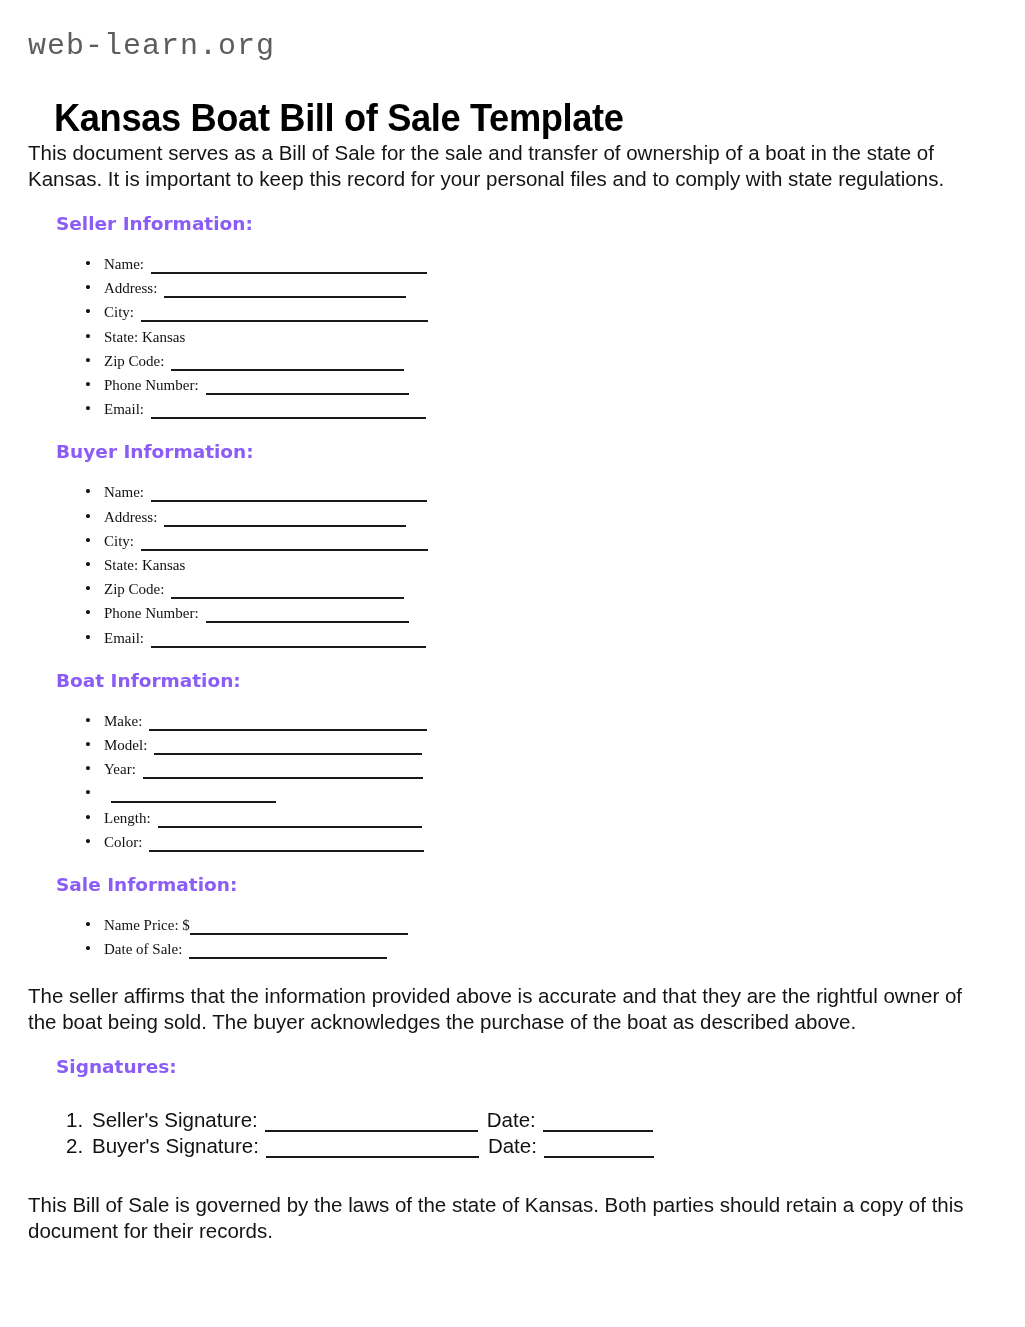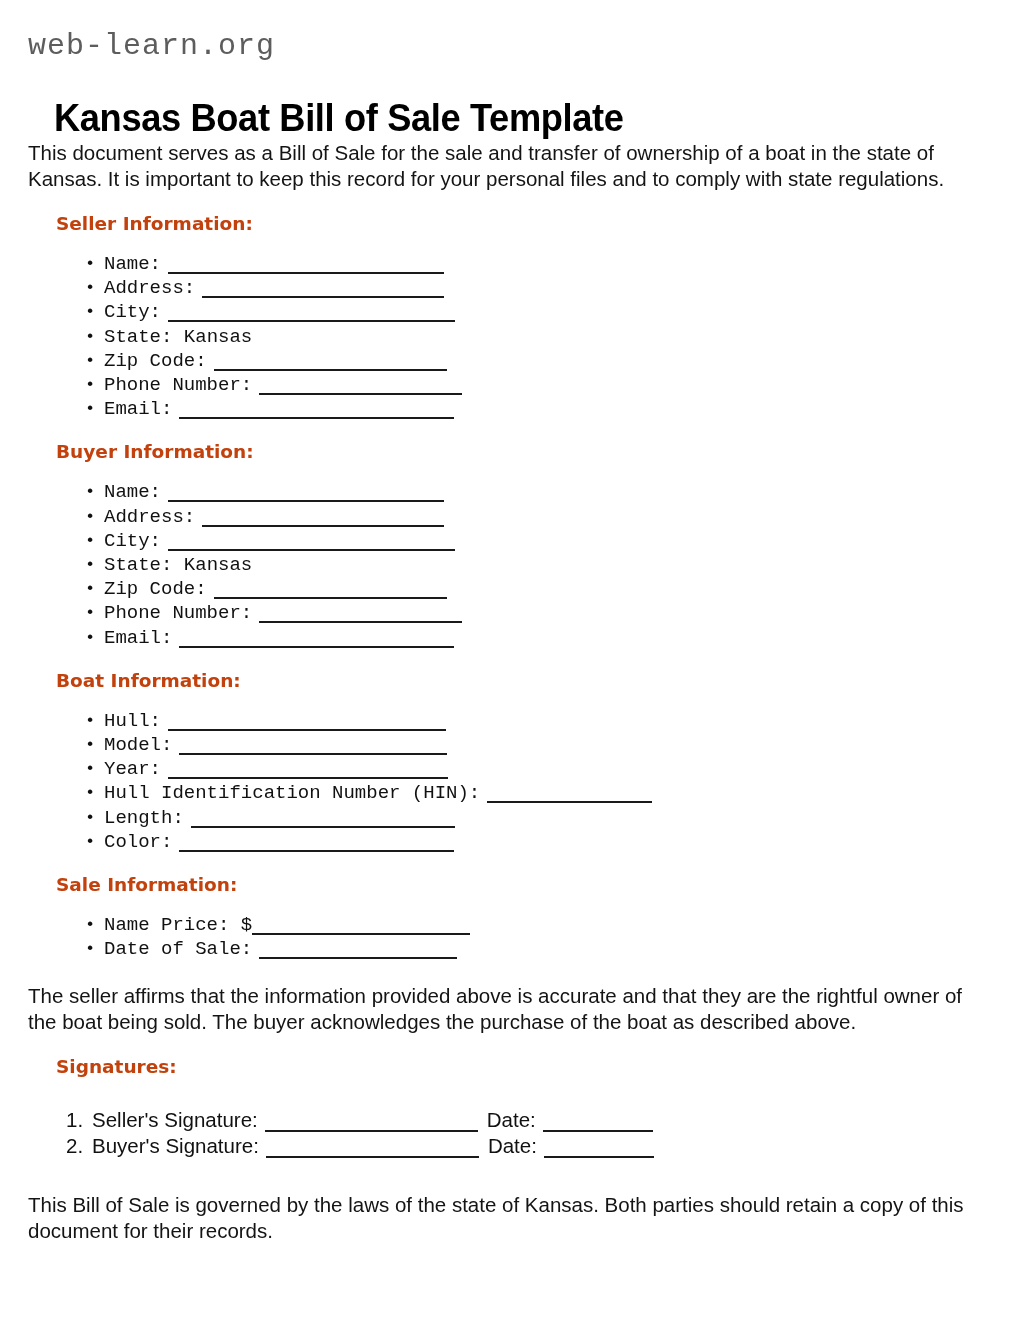--- a/index.html
+++ b/index.html
@@ -61,31 +61,31 @@
     line-height: 25.5px;
     color: #141414;
   }
   h3.section-heading {
     margin: 0;
     padding: 0 0 0 56px;
     font-family: "DejaVu Sans", sans-serif;
     font-weight: bold;
     font-size: 18.5px;
     line-height: 22px;
-    color: #c2410c;
+    color: #8b5cf6;
   }
   ul.field-list {
     margin: 0;
     padding: 0 0 0 104px;
     list-style: none;
   }
   ul.field-list > li {
     position: relative;
-    font-family: Liberation Mono, monospace;
-    font-size: 19px;
+    font-family: Liberation Serif, serif;
+    font-size: 15px;
     line-height: 24.2px;
     color: #111111;
     white-space: nowrap;
   }
   ul.field-list > li::before {
     content: "\2022";
     position: absolute;
     left: -19px;
     top: 0;
     font-size: 17px;
@@ -164,24 +164,24 @@
         <li><span class="lbl">Zip Code:</span><span class="blank" style="width: 233px; margin-left: 7px;"></span></li>
         <li><span class="lbl">Phone Number:</span><span class="blank" style="width: 203px; margin-left: 7px;"></span></li>
         <li><span class="lbl">Email:</span><span class="blank" style="width: 275px; margin-left: 7px;"></span></li>
       </ul>
 
     <div class="sp-after-list"></div>
 
     <h3 class="section-heading">Boat Information:</h3>
     <div class="sp-after-heading"></div>
     <ul class="field-list" id="boat-list">
-        <li><span class="lbl">Hull:</span><span class="blank" style="width: 278px; margin-left: 7px;"></span></li>
+        <li><span class="lbl">Make:</span><span class="blank" style="width: 278px; margin-left: 7px;"></span></li>
         <li><span class="lbl">Model:</span><span class="blank" style="width: 268px; margin-left: 7px;"></span></li>
         <li><span class="lbl">Year:</span><span class="blank" style="width: 280px; margin-left: 7px;"></span></li>
-        <li><span class="lbl">Hull Identification Number (HIN):</span><span class="blank" style="width: 165px; margin-left: 7px;"></span></li>
+        <li><span class="blank" style="width: 165px; margin-left: 7px;"></span></li>
         <li><span class="lbl">Length:</span><span class="blank" style="width: 264px; margin-left: 7px;"></span></li>
         <li><span class="lbl">Color:</span><span class="blank" style="width: 275px; margin-left: 7px;"></span></li>
       </ul>
 
     <div class="sp-after-list"></div>
 
     <h3 class="section-heading">Sale Information:</h3>
     <div class="sp-after-heading"></div>
     <ul class="field-list" id="sale-list">
         <li><span class="lbl">Name Price: $</span><span class="blank" style="width: 218px; margin-left: 0px;"></span></li>

